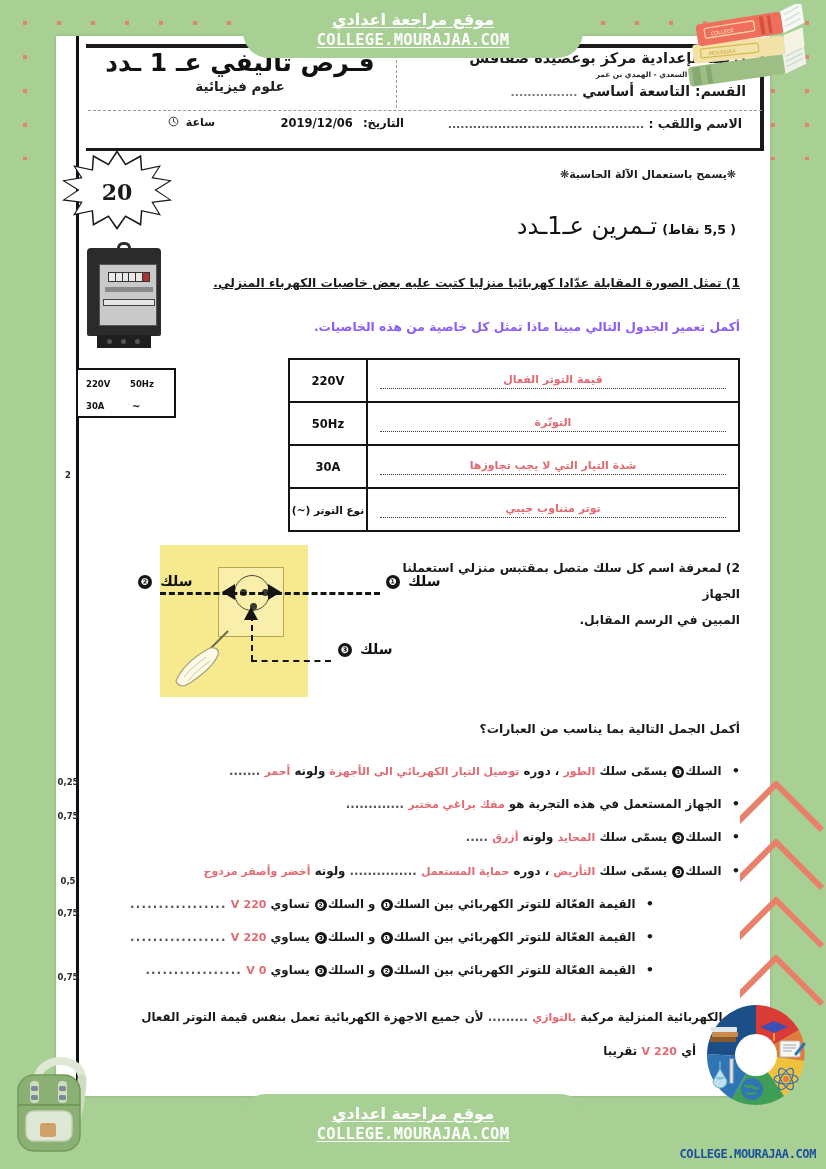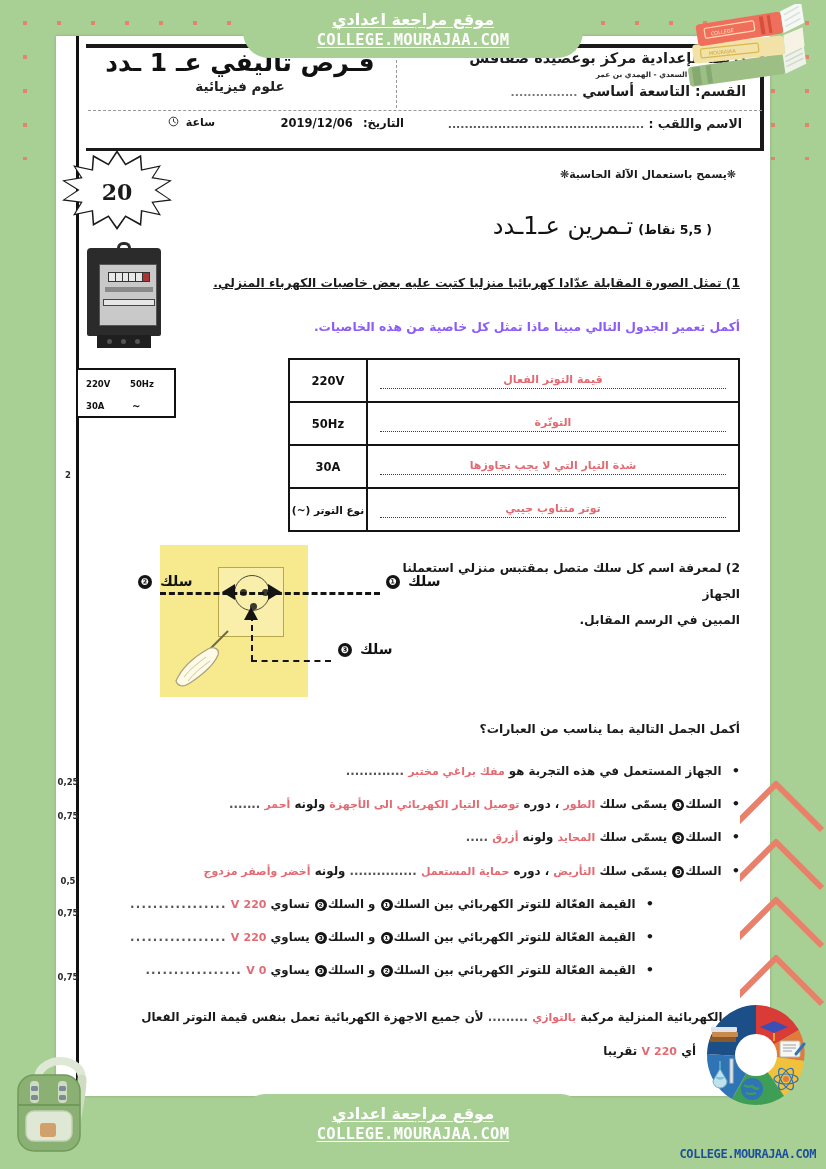--- a/index.html
+++ b/index.html
@@ -186,21 +186,21 @@
     font-size:11px; font-weight:700; color:#1a1a1a; white-space:nowrap;
   }
   .ex-title {
     position:absolute; right:86px; top:212px;
     direction:rtl; text-align:right; white-space:nowrap;
   }
   .ex-title .big {
     font-size:24px; font-weight:400; color:#111; letter-spacing:-1px;
   }
   .ex-title .pts {
-    font-size:12.5px; font-weight:700; color:#111; margin-right:28px;
+    font-size:12.5px; font-weight:700; color:#111; margin-right:4px;
   }
   .q1 {
     position:absolute; right:86px; top:272px; width:640px;
     direction:rtl; text-align:right;
     font-size:12.3px; font-weight:700; color:#1a1a1a; line-height:1.9;text-decoration:underline;
   }
   .q1b {
     position:absolute; right:86px; top:320px; width:640px;
     direction:rtl; text-align:right;
     font-size:12.3px; font-weight:700; color:#8b5cf6;
@@ -553,34 +553,34 @@
     <span>سلك</span>
     <span class="bub">❸</span>
   </div>
 </div>
 
 <div class="fill-intro">أكمل الجمل التالية بما يناسب من العبارات؟</div>
 
 <div class="bullets">
 
   <div class="bullet">
-    <span>الجهاز المستعمل في هذه التجربة هو</span>
-    <span class="hand">مفك براغي مختبر</span>
-    <span class="dots">.............</span>
-  </div>
-
-  <div class="bullet">
     <span>السلك</span><span class="bub">❶</span>
     <span>يسمّى سلك</span>
     <span class="hand">الطور</span>
     <span>، دوره</span>
     <span class="hand">توصيل التيار الكهربائي الى الأجهزة</span>
     <span>ولونه</span>
     <span class="hand">أحمر</span>
     <span class="dots">.......</span>
+  </div>
+
+  <div class="bullet">
+    <span>الجهاز المستعمل في هذه التجربة هو</span>
+    <span class="hand">مفك براغي مختبر</span>
+    <span class="dots">.............</span>
   </div>
 
   <div class="bullet">
     <span>السلك</span><span class="bub">❷</span>
     <span>يسمّى سلك</span>
     <span class="hand">المحايد</span>
     <span>ولونه</span>
     <span class="hand">أزرق</span>
     <span class="dots">.....</span>
   </div>

